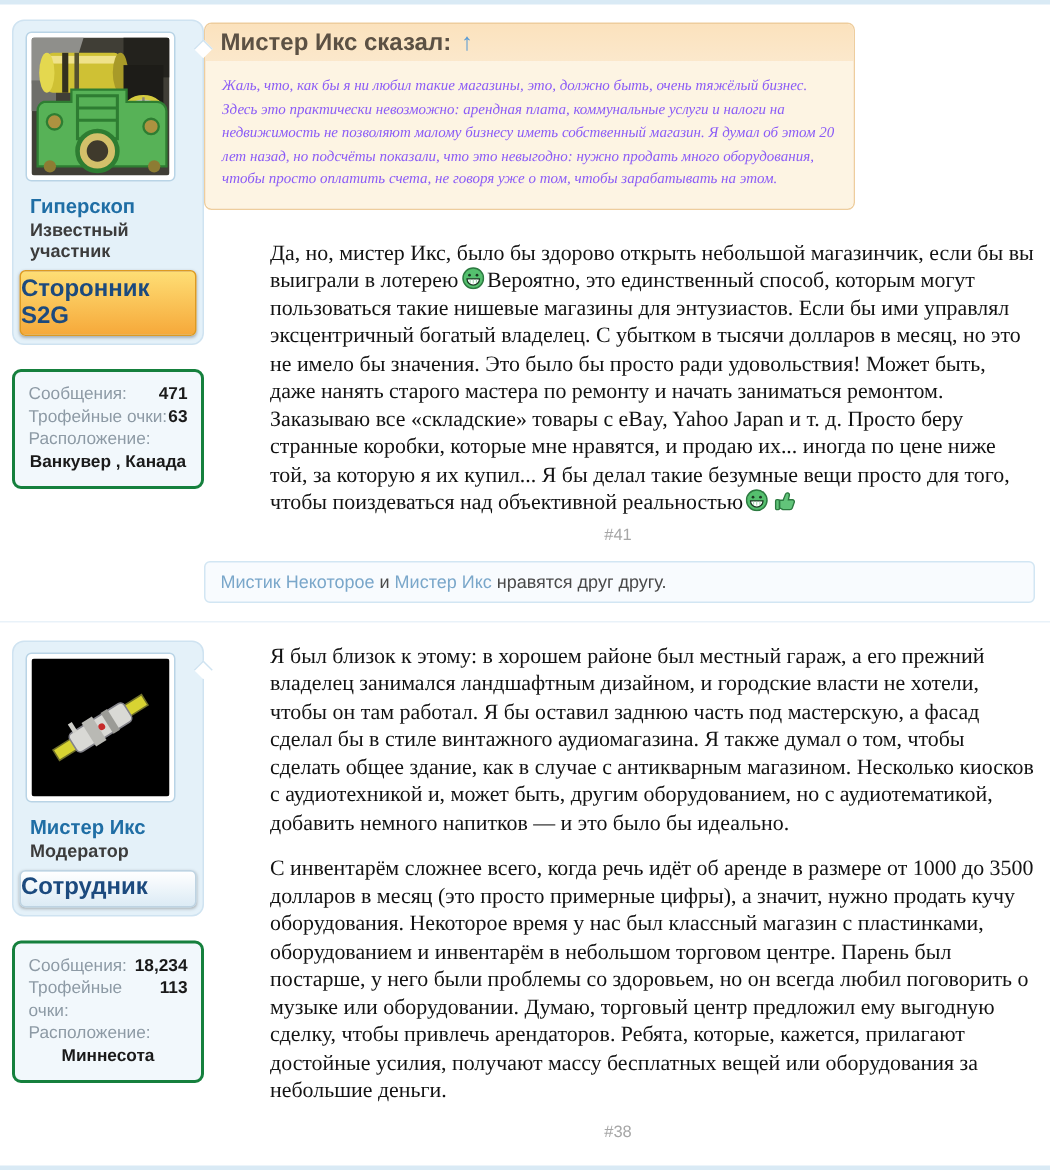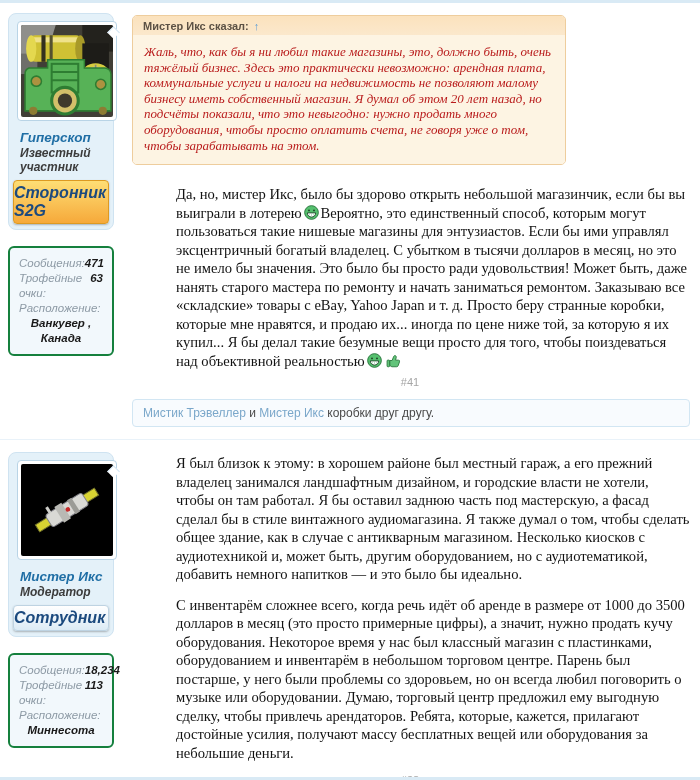--- a/index.html
+++ b/index.html
@@ -5,21 +5,21 @@
   * { margin:0; padding:0; box-sizing:border-box; }
   html,body { background:#fff; }
   body { font-family:"Liberation Sans", sans-serif; }
   .page {
     width:700px; height:780px; background:#fff; overflow:hidden;
     border-top:3px solid #d9eaf5; border-bottom:3px solid #d9eaf5;
     position:relative;
   }
   .post { display:flex; padding:10px 8px 0 8px; }
   .post + .post { border-top:1px solid #e9f2f9; margin-top:12px; padding-top:12px; }
-  .user-col { width:106px; flex-shrink:0; margin-right:18px; position:relative;font-style:italic; }
+  .user-col { width:128px; flex-shrink:0; margin-right:0; position:relative; }
   .msg-col { flex:1; min-width:0; padding-right:2px; }
 
   
   .user-card {
     background:#e4f1f9; border:1px solid #cfe3f1; border-radius:8px;
     padding:7px 8px 15px 8px; position:relative;
   }
   .bubble-arrow {
     position:absolute; right:-5px; top:14px; width:9px; height:9px;
     background:#fff; border-left:1px solid #cfe3f1; border-bottom:1px solid #cfe3f1;
@@ -51,27 +51,27 @@
   }
   .stat-row { display:flex; justify-content:space-between; line-height:15px; }
   .stat-label { color:#8d9aa5; }
   .stat-value { color:#1a1a1a; font-weight:bold; text-align:center; }
   .stat-value-line { text-align:center; color:#1a1a1a; font-weight:bold; line-height:15px; }
 
   
   .quote-box { width:434px; border:1px solid #eecd9d; border-radius:5px; overflow:hidden; margin-top:2px; }
   .quote-header {
     background:linear-gradient(#fbe2bd, #fbe8cc); padding:4px 10px 3px 10px;
-    font-size:11px; font-weight:bold; color:#5c5144;
+    font-size:16px; font-weight:bold; color:#5c5144;
   }
   .quote-arrow { color:#5a9bd4; text-decoration:none; font-weight:normal; cursor:pointer; margin-left:2px; }
   .quote-body {
     background:#fdf4e3; padding:9px 11px 11px 11px;
     font-family:"Liberation Serif", serif; font-style:italic;
-    font-size:13px; line-height:15.6px; color:#b91c1c;
+    font-size:10px; line-height:15.6px; color:#8b5cf6;
   }
 
   
   .post-body {
     margin-top:20px; font-family:"Liberation Serif", serif;
     font-size:14.6px; line-height:18.5px; color:#121212;margin-left:44px;
   }
   .post-body p { margin:0 0 12px 0; }
   .emoji { display:inline-block; width:15px; height:15px; vertical-align:-2px; margin:0 2px; }
 
@@ -162,21 +162,21 @@
             <path d="M6.5,10 v2.6 M9,10 v3.2 M11.5,10 v2.6" stroke="#9fd3ad" stroke-width=".8"></path>
           </svg><svg class="emoji" viewBox="0 0 18 18">
             <path d="M4.5,9 h2.8 l2,-5 a1.6,1.6 0 0 1 3,1 l-0.8,3.6 H14.8 a1.5,1.5 0 0 1 1.4,2 l-1.6,4.6 a2,2 0 0 1 -1.9,1.3 H7 L4.5,15 z" fill="#62c47a" stroke="#2c7a40" stroke-width="1.1"></path>
             <rect x="1.3" y="8.5" width="3" height="8" rx="1" fill="#62c47a" stroke="#2c7a40" stroke-width="1.1"></rect>
           </svg>
       </div>
 
       <div class="post-number">#41</div>
 
       <div class="like-bar">
-        <a>Мистик Трэвеллер</a><span> и </span><a>Мистер Икс</a><span> коробки друг другу.</span>
+        <a>Мистик Некоторое</a><span> и </span><a>Мистер Икс</a><span> нравятся друг другу.</span>
       </div>
     </div>
   </div>
 
   <div class="post">
     <div class="user-col">
       <div class="user-card">
         <div class="bubble-arrow"></div>
         <div class="avatar-frame">
           <svg viewBox="0 0 90 90">

